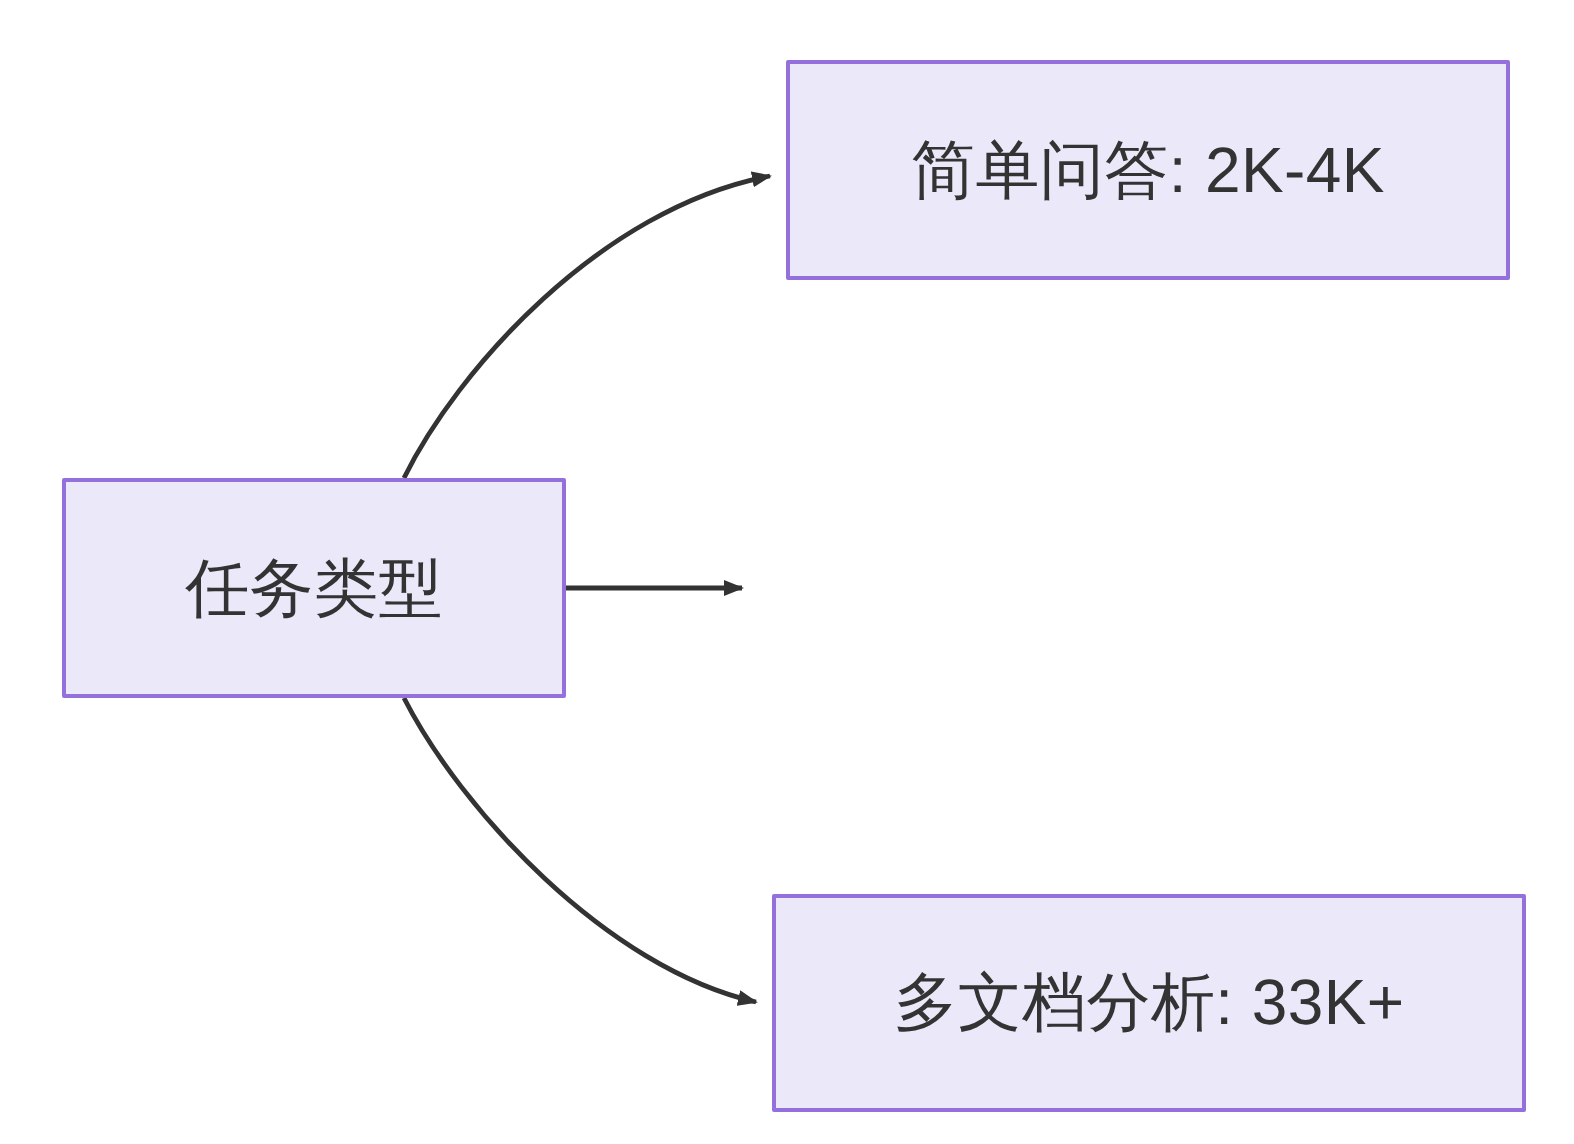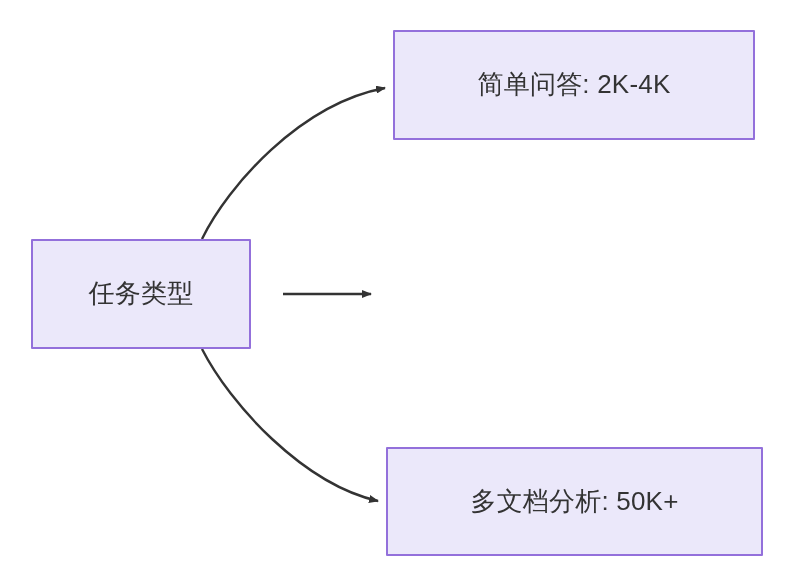--- a/index.html
+++ b/index.html
@@ -30,27 +30,27 @@
     background: #ebe8fa;
     border: 2px solid #9370db;
     border-radius: 1px;
     display: flex;
     align-items: center;
     justify-content: center;
     z-index: 2;
   }
   .node-label {
     color: #333333;
-    font-size: 26px;
+    font-size: 32px;
     line-height: 1.2;
     letter-spacing: 0.2px;
     white-space: nowrap;
   }
   
-  #node-root   { left: 31px;  top: 239px; width: 220px; height: 110px; }
+  #node-root   { left: 31px;  top: 239px; width: 252px; height: 110px; }
   #node-simple { left: 393px; top: 30px;  width: 362px; height: 110px; }
   #node-doc    { left: 379px; top: 240px; width: 393px; height: 109px; }
   #node-multi  { left: 386px; top: 447px; width: 377px; height: 109px; }
 </style>
 </head>
 <body>
 
 <div id="canvas">
 
   <svg id="edges" viewBox="0 0 787 572" xmlns="http://www.w3.org/2000/svg">
@@ -70,16 +70,16 @@
   <div class="node" id="node-root">
     <span class="node-label">任务类型</span>
   </div>
 
   <div class="node" id="node-simple">
     <span class="node-label">简单问答: 2K-4K</span>
   </div>
 
 
   <div class="node" id="node-multi">
-    <span class="node-label">多文档分析: 50K+</span>
+    <span class="node-label">多文档分析: 33K+</span>
   </div>
 
 </div>
 
 </body></html>

